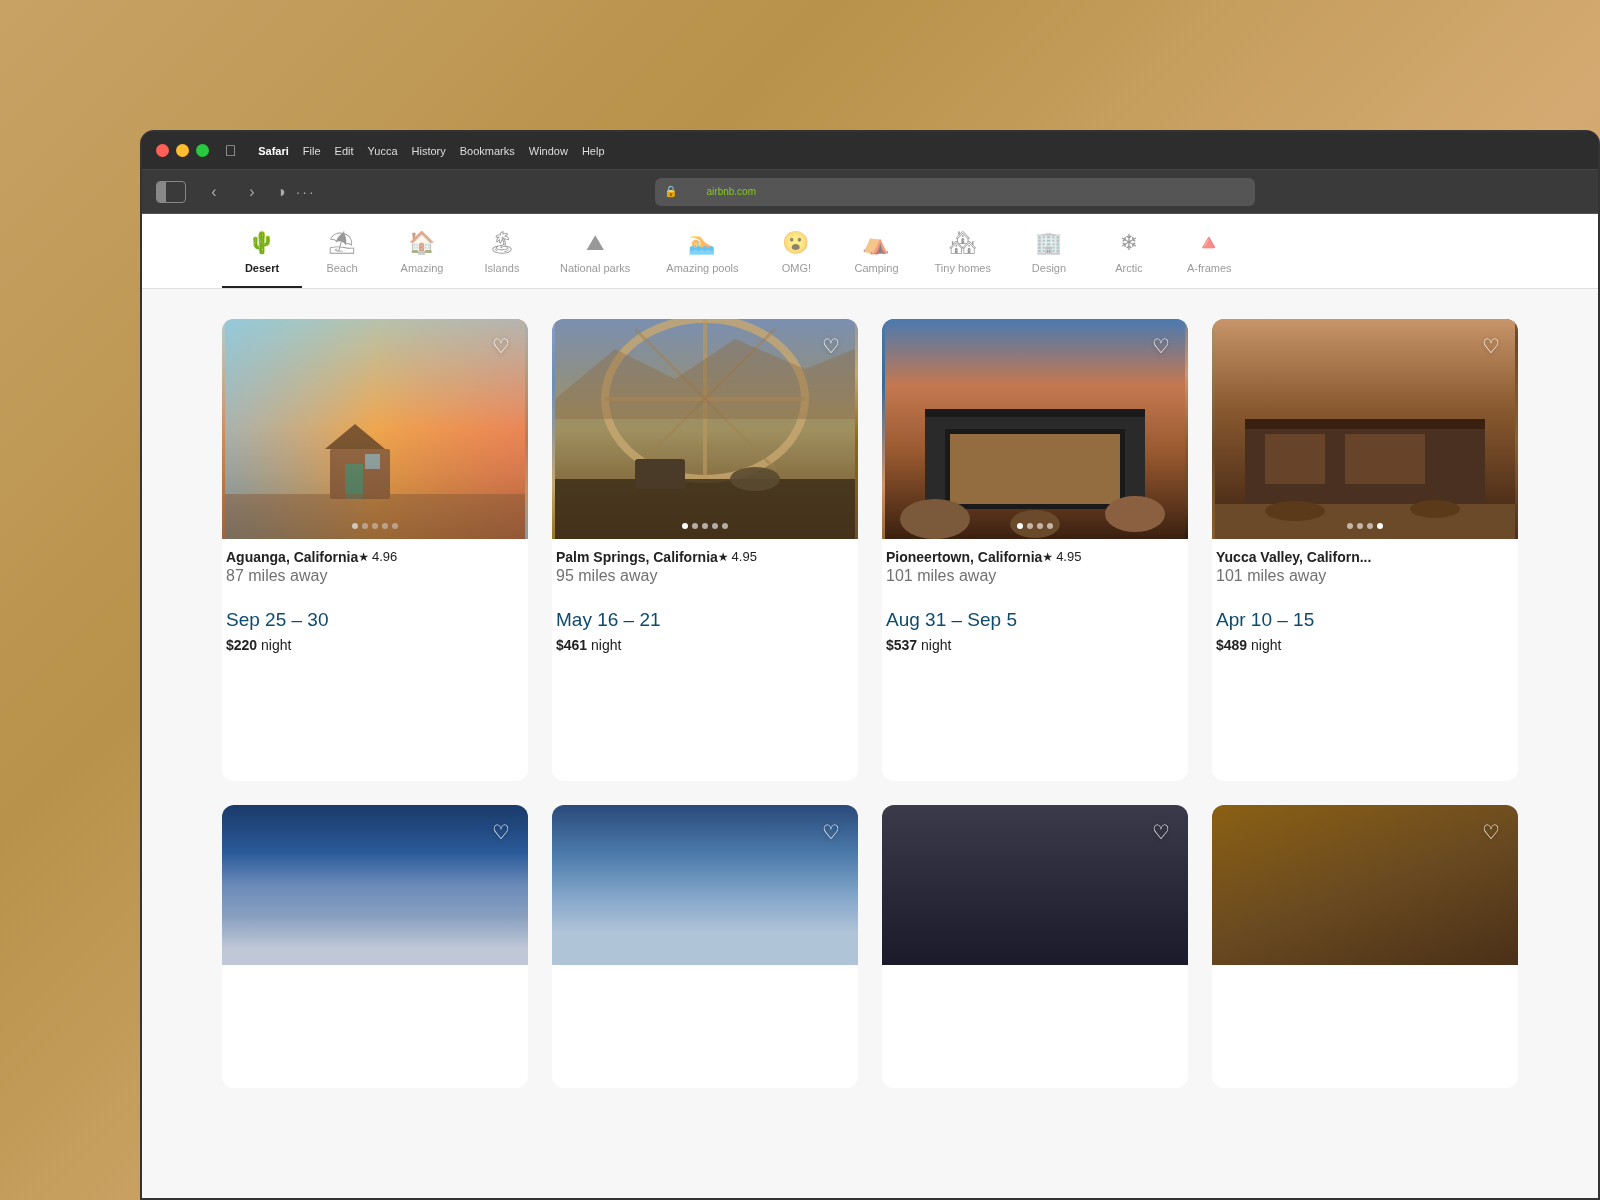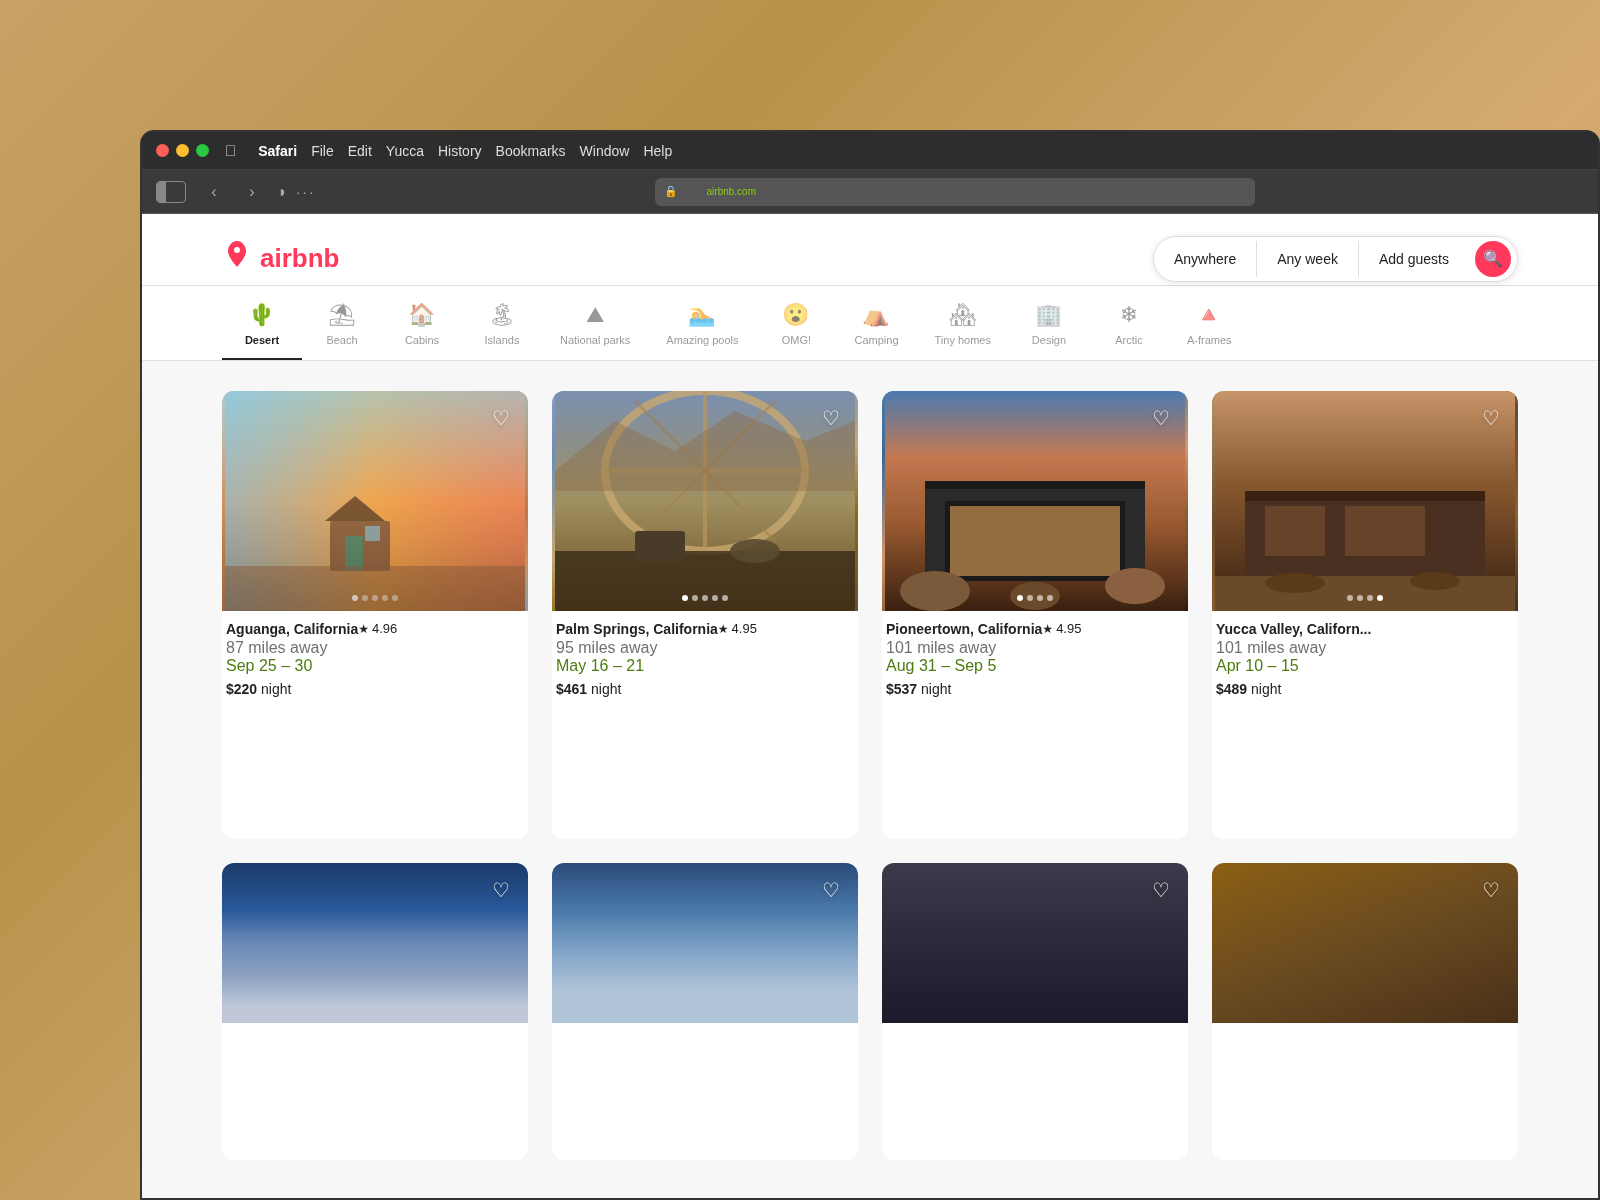--- a/index.html
+++ b/index.html
@@ -63,21 +63,21 @@
       margin-right: 6px;
     }
 
     .menu-items {
       display: flex;
       gap: 14px;
       align-items: center;
     }
 
     .menu-item {
-      font-size: 14px;
+      font-size: 11px;
       color: #ddd;
       cursor: pointer;
     }
     .menu-item.active { font-weight: 600; color: #fff; }
 
     
     .browser-chrome {
       height: 44px;
       background: #3a3a3a;
       display: flex;
@@ -339,22 +339,23 @@
 
     .star-icon { color: #222; font-size: 12px; }
 
     .listing-distance {
       font-size: 16px;
       color: #717171;
       margin-top: 2px;
     }
 
     .listing-dates {
-      font-size: 16px;
-      color: #4d7c0f;
+      font-size: 19px;
+      color: #0c4a6e;
+      margin-top: 24px;
     }
 
     .listing-price {
       font-size: 14px;
       color: #222;
       margin-top: 6px;
     }
 
     .listing-price strong { font-weight: 600; }
 
@@ -421,52 +422,33 @@
     <span class="brightness-icon">◑</span>
     <span class="dots-icon">···</span>
     <div class="address-bar">
       <span class="lock-icon">🔒</span>
       <span class="url-text">airbnb.com</span>
     </div>
   </div>
 
   <div class="page-content">
 
-    <div class="airbnb-header">
-      <a class="airbnb-logo">
-        <span class="logo-icon">
-          <svg width="30" height="32" viewBox="0 0 30 32" fill="#FF385C" xmlns="http://www.w3.org/2000/svg">
-            <path d="M15 2C10 2 6 7 6 12c0 5 4 10 9 16 5-6 9-11 9-16 0-5-4-10-9-10zM15 14a3 3 0 110-6 3 3 0 010 6z"></path>
-          </svg>
-        </span>
-        <span>airbnb</span>
-      </a>
-
-      <div class="search-bar">
-        <div class="search-pill">Anywhere</div>
-        <div class="search-pill">Any week</div>
-        <div class="search-pill">Add guests</div>
-        <button class="search-btn">
-          <span>🔍</span>
-        </button>
-      </div>
-    </div>
 
     <div class="categories-nav">
       <div class="category-item active">
         <span class="cat-icon">🌵</span>
         <span class="cat-label">Desert</span>
       </div>
       <div class="category-item">
         <span class="cat-icon">⛱</span>
         <span class="cat-label">Beach</span>
       </div>
       <div class="category-item">
         <span class="cat-icon">🏠</span>
-        <span class="cat-label">Cabins</span>
+        <span class="cat-label">Amazing</span>
       </div>
       <div class="category-item">
         <span class="cat-icon">🏝</span>
         <span class="cat-label">Islands</span>
       </div>
       <div class="category-item">
         <span class="cat-icon">⛰</span>
         <span class="cat-label">National parks</span>
       </div>
       <div class="category-item">

